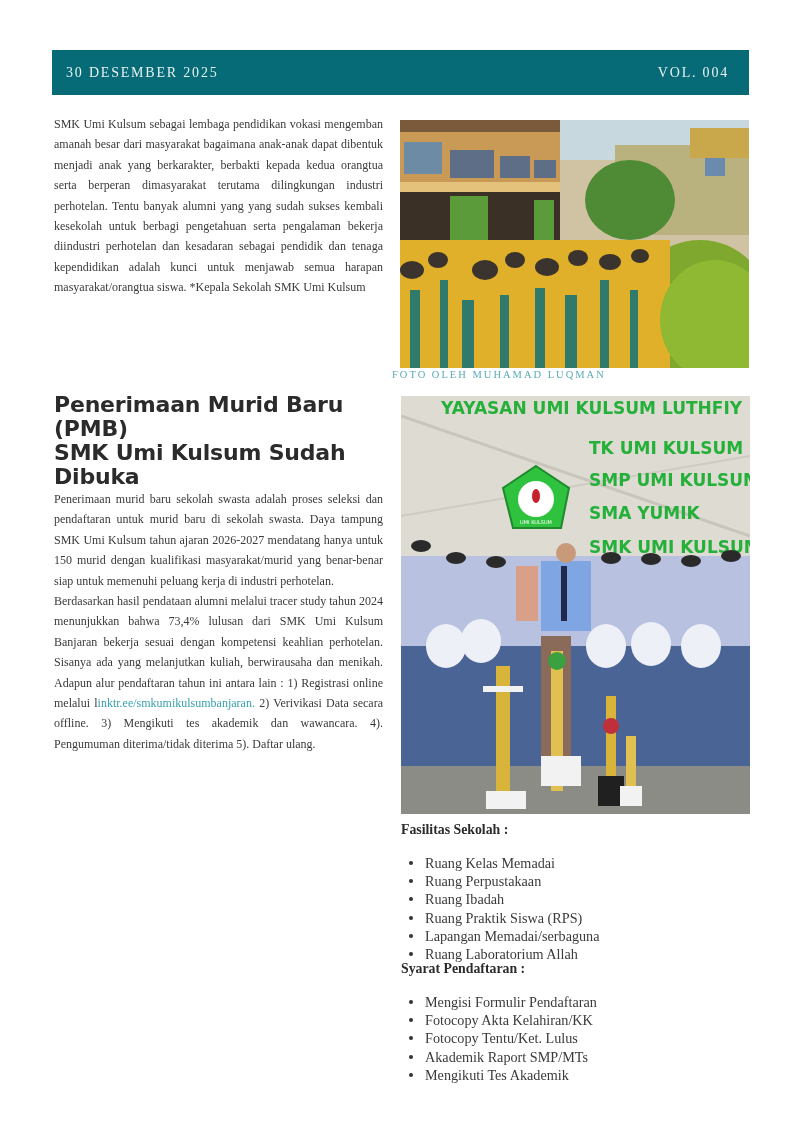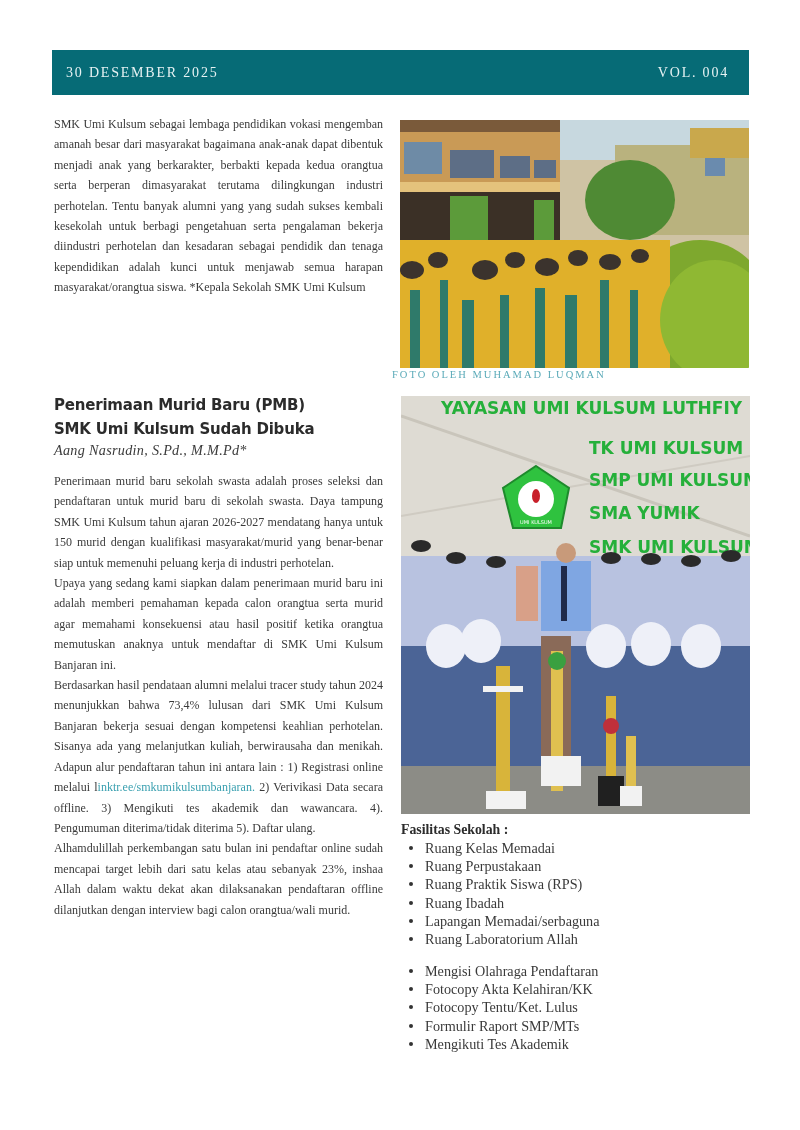--- a/index.html
+++ b/index.html
@@ -16,21 +16,21 @@
 
     .col-left { position: absolute; left: 54px; width: 329px; }
     .para {
       font-family: "Liberation Serif", serif; font-size: 12px; line-height: 20.4px;
       text-align: justify; color: #3a3a3a;
     }
     .intro { top: 114px; }
     .article { top: 393px; }
 
     .headline {
-      font-family: "DejaVu Sans", sans-serif; font-weight: bold; font-size: 15px; line-height: 24px;
+      font-family: "DejaVu Sans", sans-serif; font-weight: bold; font-size: 22px; line-height: 24px;
       color: #2b2b2b; letter-spacing: -0.2px;
     }
     .byline {
       font-family: "Liberation Serif", serif; font-style: italic; font-size: 14.2px;
       color: #3a3a3a; margin-top: 1px; margin-bottom: 12px; letter-spacing: 0.3px;
     }
     .link { color: #3aa0b0; }
 
     .photo { position: absolute; overflow: hidden; }
     .photo1 { left: 400px; top: 120px; width: 349px; height: 248px;
@@ -39,21 +39,21 @@
 
     .caption {
       position: absolute; left: 392px; top: 369px;
       font-family: "Liberation Serif", serif; font-size: 10.5px; letter-spacing: 2px; color: #5aaab8;
     }
 
     .col-right { position: absolute; left: 401px; width: 340px; }
     .list-title {
       font-family: "Liberation Serif", serif; font-weight: bold; font-size: 13.8px; color: #2b2b2b;
     }
-    .list { list-style: none; margin-top: 1px; margin-left: 8px; }
+    .list { list-style: none; margin-top: 16px; margin-left: 8px; }
     .list li {
       font-family: "Liberation Serif", serif; font-size: 14.2px; line-height: 18.2px; color: #3a3a3a;
       display: flex; align-items: baseline;
     }
     .bullet { display: inline-block; width: 4px; height: 4px; border-radius: 50%; background: #333;
       margin-right: 12px; position: relative; top: -3px; flex-shrink: 0; }
     .fasilitas { top: 822px; }
     .syarat { top: 961px; }
   </style>
 </head>
@@ -116,25 +116,22 @@
     <ellipse cx="315" cy="200" rx="55" ry="60" fill="#8fb833"></ellipse>
   </svg>
 </div>
 <div class="caption">FOTO OLEH MUHAMAD LUQMAN</div>
 
 <div class="col-left article">
   <h1 class="headline">
     <span>Penerimaan Murid Baru (PMB)</span><br>
     <span>SMK Umi Kulsum Sudah Dibuka</span>
   </h1>
-  <div class="byline">Aang Nasrudin, S.Pd., M.M.Pd*</div>
   <p class="para">Penerimaan murid baru sekolah swasta adalah proses seleksi dan pendaftaran untuk murid baru di sekolah swasta. Daya tampung SMK Umi Kulsum tahun ajaran 2026-2027 mendatang hanya untuk 150 murid dengan kualifikasi masyarakat/murid yang benar-benar siap untuk memenuhi peluang kerja di industri perhotelan.</p>
-  <p class="para">Upaya yang sedang kami siapkan dalam penerimaan murid baru ini adalah memberi pemahaman kepada calon orangtua serta murid agar memahami konsekuensi atau hasil positif ketika orangtua memutuskan anaknya untuk mendaftar di SMK Umi Kulsum Banjaran ini.</p>
   <p class="para"><span>Berdasarkan hasil pendataan alumni melalui tracer study tahun 2024 menunjukkan bahwa 73,4% lulusan dari SMK Umi Kulsum Banjaran bekerja sesuai dengan kompetensi keahlian perhotelan. Sisanya ada yang melanjutkan kuliah, berwirausaha dan menikah. Adapun alur pendaftaran tahun ini antara lain : 1) Registrasi online melalui l</span><a class="link">inktr.ee/smkumikulsumbanjaran.</a><span> 2) Verivikasi Data secara offline. 3) Mengikuti tes akademik dan wawancara. 4). Pengumuman diterima/tidak diterima 5). Daftar ulang.</span></p>
-  <p class="para">Alhamdulillah perkembangan satu bulan ini pendaftar online sudah mencapai target lebih dari satu kelas atau  sebanyak 23%, inshaa Allah dalam waktu dekat akan dilaksanakan pendaftaran offline dilanjutkan dengan interview bagi calon orangtua/wali murid.</p>
 </div>
 
 <div class="photo photo2">
   <svg width="349" height="418" viewBox="0 0 349 418">
     <rect x="0" y="0" width="349" height="418" fill="#dedbd3"></rect>
     <line x1="0" y1="20" x2="349" y2="140" stroke="#c9c5bb" stroke-width="3"></line>
     <line x1="0" y1="120" x2="349" y2="60" stroke="#cfcbc2" stroke-width="2"></line>
     <g font-family="DejaVu Sans, sans-serif" font-weight="bold" fill="#25b03a">
       <text x="40" y="18" font-size="17">YAYASAN UMI KULSUM LUTHFIY</text>
       <text x="188" y="58" font-size="17">TK UMI KULSUM</text>
@@ -199,53 +196,54 @@
     <li>
         <span class="bullet"></span>
         <span>Ruang Kelas Memadai</span>
       </li>
     <li>
         <span class="bullet"></span>
         <span>Ruang Perpustakaan</span>
       </li>
     <li>
         <span class="bullet"></span>
+        <span>Ruang Ibadah</span>
+      </li>
+    <li>
+        <span class="bullet"></span>
         <span>Ruang Praktik Siswa (RPS)</span>
       </li>
     <li>
         <span class="bullet"></span>
-        <span>Ruang Ibadah</span>
-      </li>
-    <li>
-        <span class="bullet"></span>
         <span>Lapangan Memadai/serbaguna</span>
       </li>
     <li>
         <span class="bullet"></span>
         <span>Ruang Laboratorium Allah</span>
       </li>
   </ul>
 </div>
 
 <div class="col-right syarat">
+  <div class="list-title">Syarat Pendaftaran :</div>
   <ul class="list">
     <li>
         <span class="bullet"></span>
-        <span>Mengisi Olahraga Pendaftaran</span>
+        <span>Mengisi Formulir Pendaftaran</span>
       </li>
     <li>
         <span class="bullet"></span>
         <span>Fotocopy Akta Kelahiran/KK</span>
       </li>
     <li>
         <span class="bullet"></span>
         <span>Fotocopy Tentu/Ket. Lulus</span>
       </li>
     <li>
         <span class="bullet"></span>
-        <span>Formulir Raport SMP/MTs</span>
+        <span>Akademik Raport SMP/MTs</span>
       </li>
     <li>
         <span class="bullet"></span>
         <span>Mengikuti Tes Akademik</span>
       </li>
   </ul>
 </div>
 
 </body></html>

